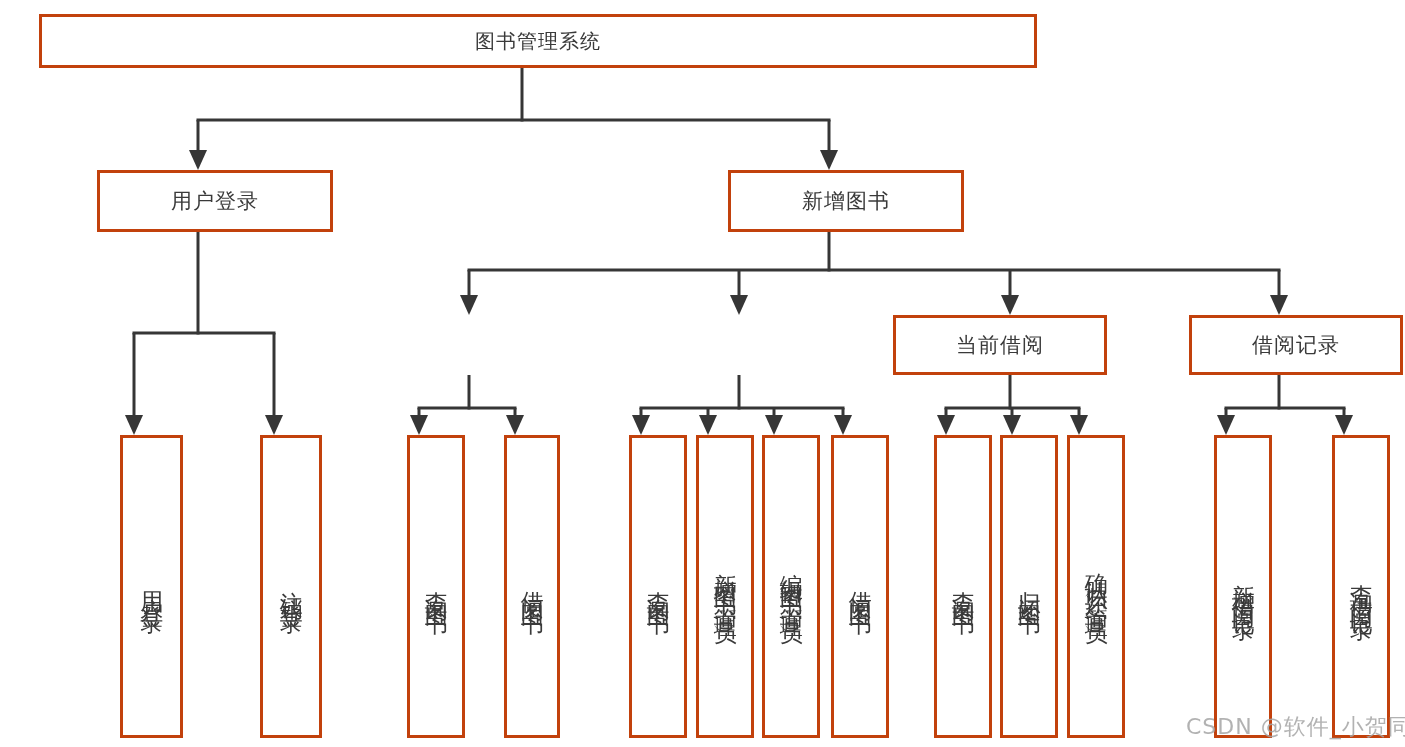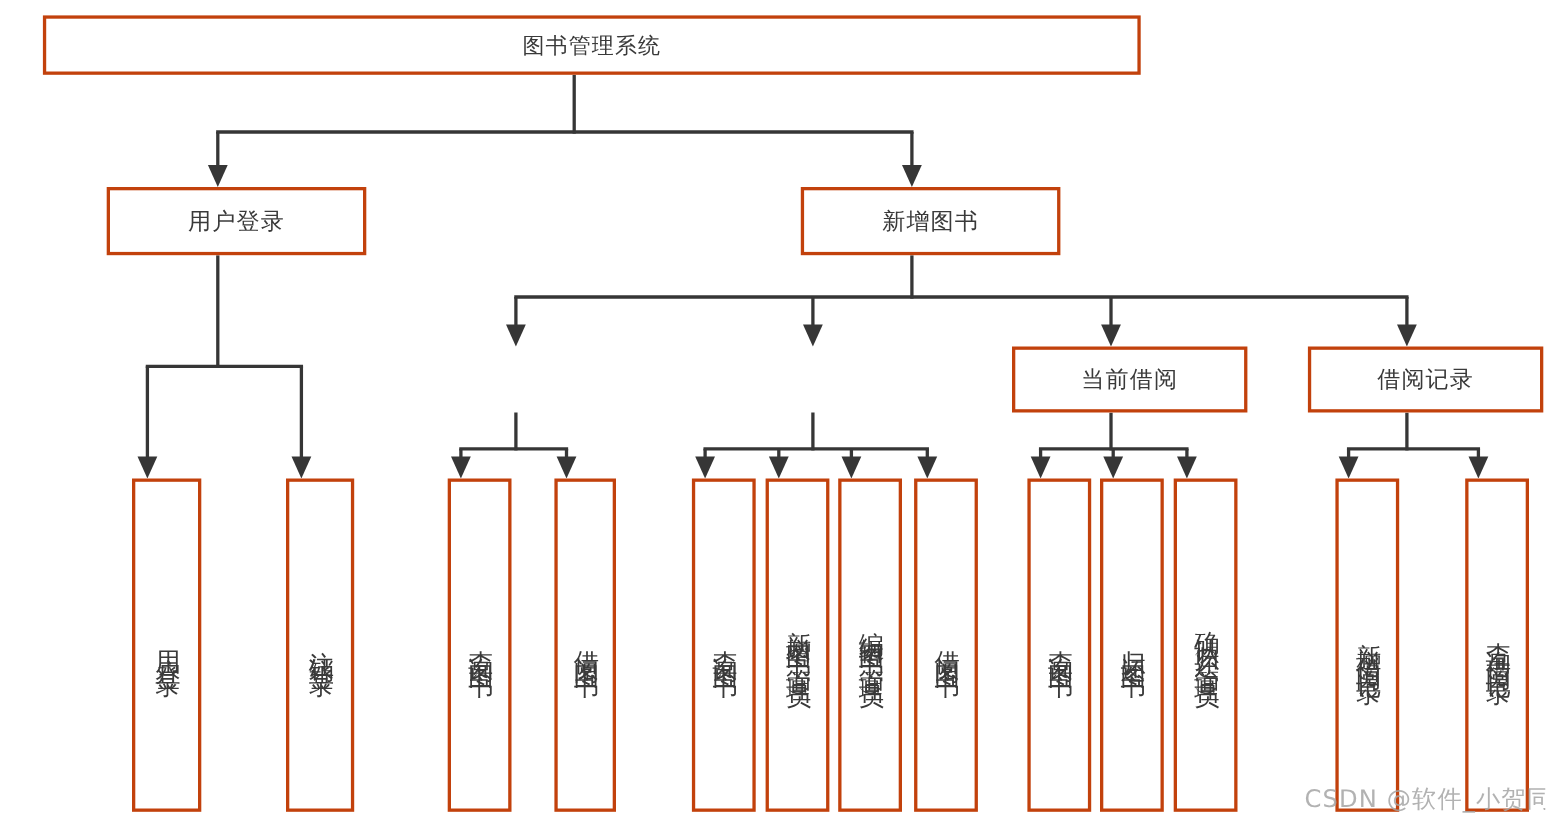--- a/index.html
+++ b/index.html
@@ -129,21 +129,21 @@
       <line x1="1344" y1="408" x2="1344" y2="417"></line>
       <polygon points="1335,415 1353,415 1344,435" fill="#363636" stroke="none"></polygon>
     </g>
   </svg>
 
   <div class="node root" style="left:22px; top:14px; width:998px; height:54px;">图书管理系统</div>
 
   <div class="node hbox" style="left:80px; top:170px; width:236px; height:62px;">用户登录</div>
   <div class="node hbox" style="left:711px; top:170px; width:236px; height:62px;">新增图书</div>
 
-  <div class="node hbox" style="left:903px; top:315px; width:214px; height:60px;">当前借阅</div>
+  <div class="node hbox" style="left:876px; top:315px; width:214px; height:60px;">当前借阅</div>
   <div class="node hbox" style="left:1172px; top:315px; width:214px; height:60px;">借阅记录</div>
 
   <div class="node leaf" style="left:103px; top:435px; width:63px; height:303px;">
     <span class="vtext">用户登录</span>
   </div>
   <div class="node leaf" style="left:243px; top:435px; width:62px; height:303px;">
     <span class="vtext">注销登录</span>
   </div>
 
   <div class="node leaf" style="left:390px; top:435px; width:58px; height:303px;">

